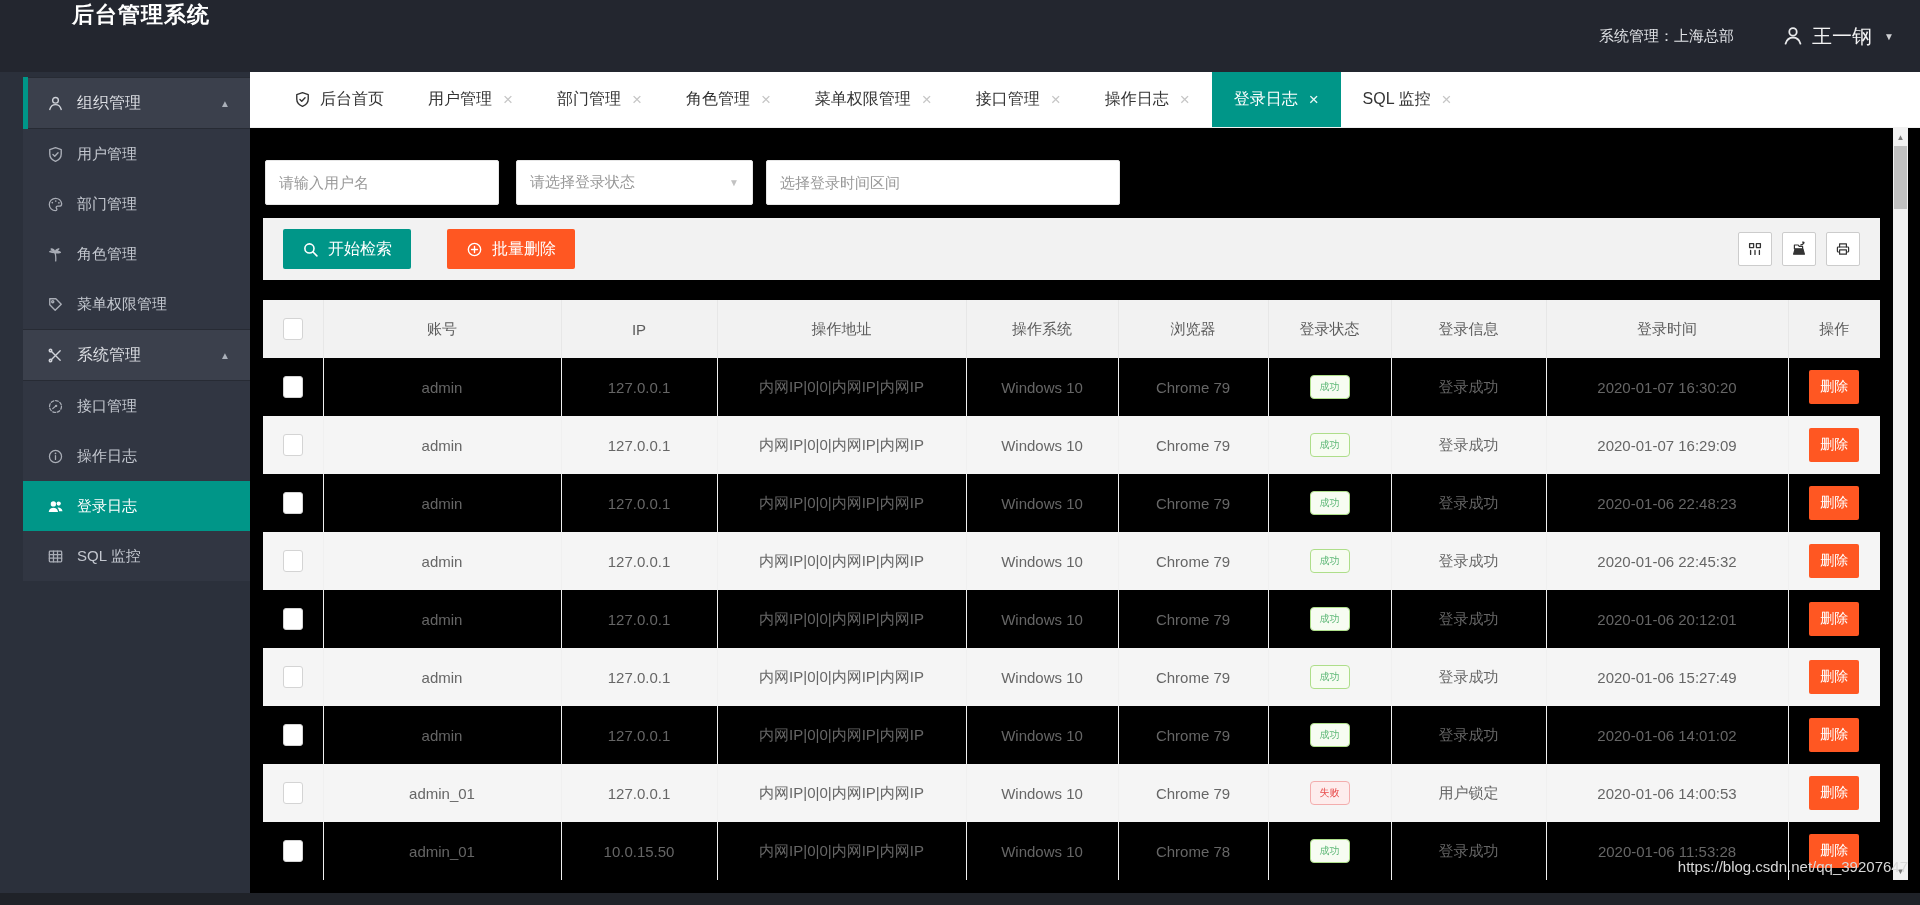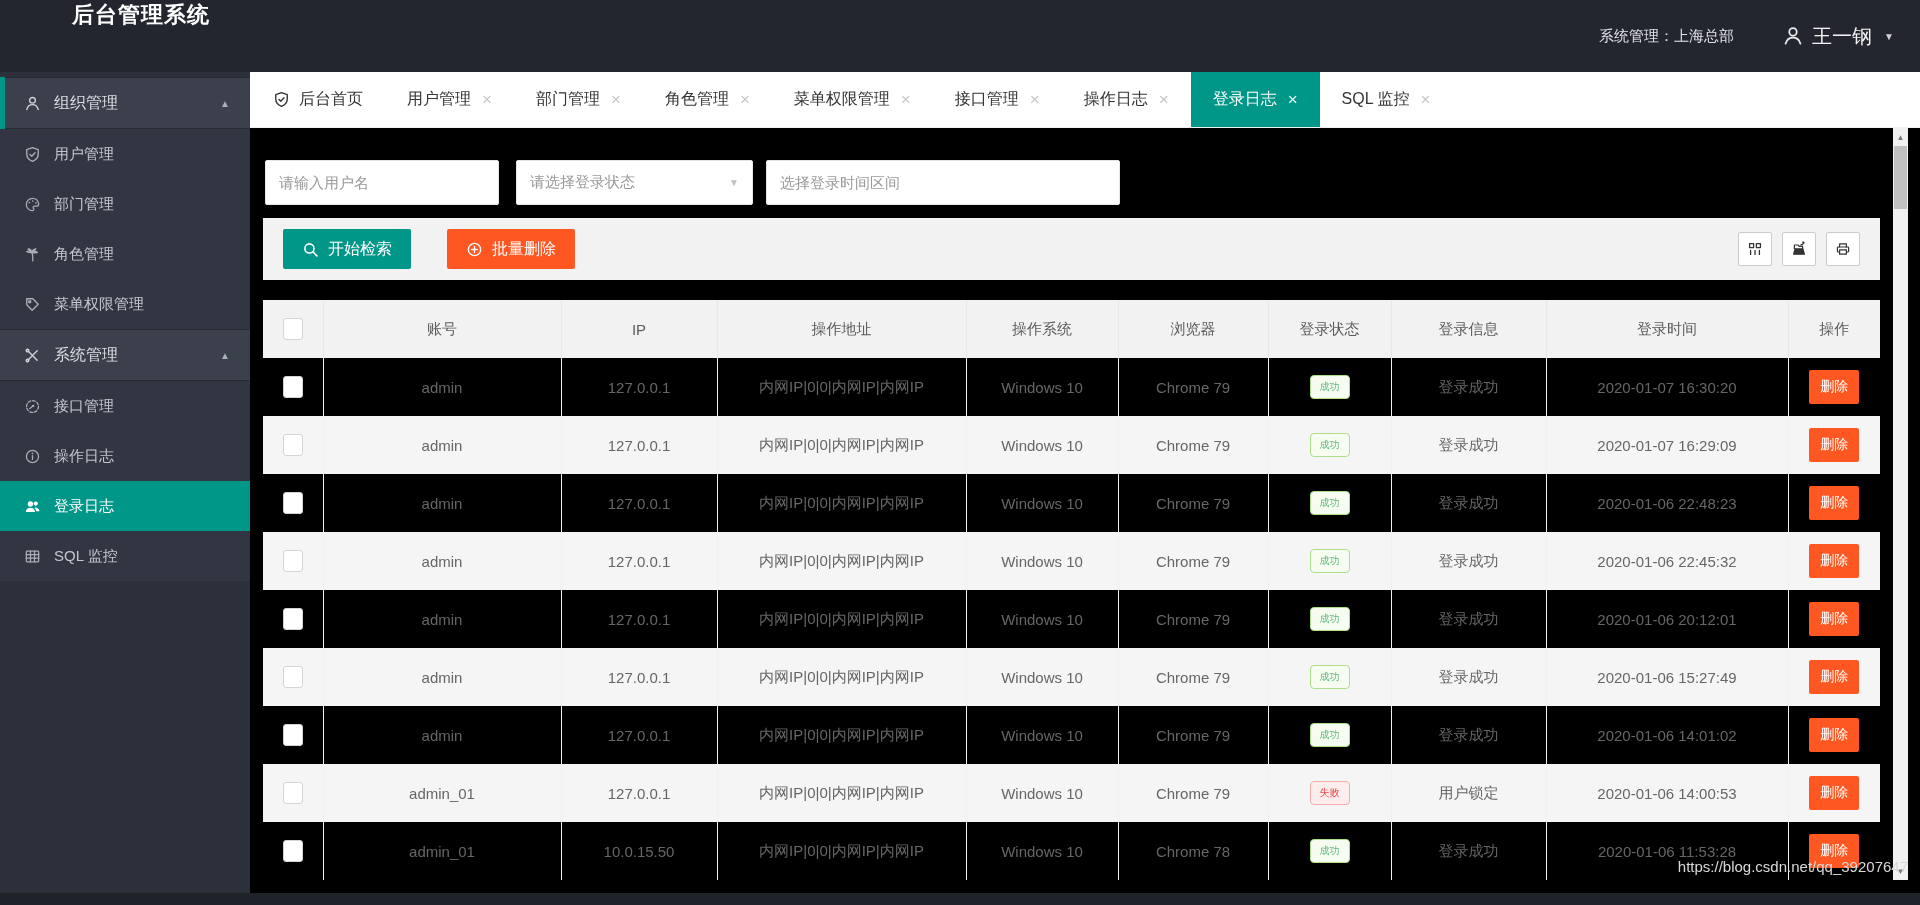--- a/index.html
+++ b/index.html
@@ -13,40 +13,40 @@
   .header-right { position:absolute; right:26px; top:0; height:72px; display:flex;
                   align-items:center; color:#e8e9eb; font-size:15px; }
   .dept { margin-right:48px; color:#dfe1e5; }
   .header-user { display:flex; align-items:center; cursor:pointer; }
   .header-user .icon svg { width:22px; height:22px; }
   .user-name { margin:0 12px 0 8px; font-size:20px; color:#f2f2f3; }
   .header-caret { font-size:10px; color:#cfd0d3; }
 
   
   .sidebar { position:absolute; left:0; top:72px; width:250px; bottom:0;
-             background:#2B303B; padding-top:5px; z-index:4; }
+             background:#2B303B; padding-top:5px; z-index:4;padding-left:23px; }
   .side-group-header { height:52px; display:flex; align-items:center; padding:0 20px 0 24px;
                        background:#3B404C; color:#dcdee3; font-size:16px; position:relative;
                        border-top:1px solid #272B34; border-bottom:1px solid #272B34; cursor:pointer; }
   .side-group-header.accent::before { content:""; position:absolute; left:0; top:-1px; bottom:-1px;
                                       width:5px; background:#009688; }
   .side-group-header .icon { color:#cfd2d9; }
   .side-caret { margin-left:auto; font-size:10px; color:#aab0b9; }
   .side-item { height:50px; display:flex; align-items:center; padding-left:24px;
                color:#c3c7cf; font-size:15px; background:#313642; cursor:pointer; }
   .side-item .icon { color:#a9adb6; }
   .side-item.active { background:#009688; color:#fff; }
   .side-item.active .icon { color:#fff; }
   .icon { display:inline-flex; align-items:center; justify-content:center; }
   .sidebar .icon svg, .tab .icon svg { width:17px; height:17px; }
   .sidebar .icon { margin-right:13px; }
 
   
   .tabbar { position:absolute; left:250px; top:72px; width:1670px; height:56px; background:#fff;
-            display:flex; align-items:stretch; padding-left:1px; border-bottom:1px solid #f1f1f1;
+            display:flex; align-items:stretch; padding-left:22px; border-bottom:1px solid #f1f1f1;
             box-shadow:0 1px 2px rgba(0,0,0,0.05); z-index:3; }
   .tab { display:flex; align-items:center; padding:0 22px; font-size:16px; color:#333; cursor:pointer; white-space:nowrap; }
   .tab .icon { margin-right:9px; color:#333; }
   .tab-close { margin-left:11px; color:#c6c6c6; font-size:17px; line-height:1; }
   .tab.active { background:#009688; color:#fff; }
   .tab.active .tab-close { color:#eafaf7; }
 
   
   .content { position:absolute; left:250px; top:128px; width:1822px; height:777px; background:#000000; }
   .f-input { position:absolute; top:32px; height:45px; border:1px solid #e6e6e6; border-radius:2px;

